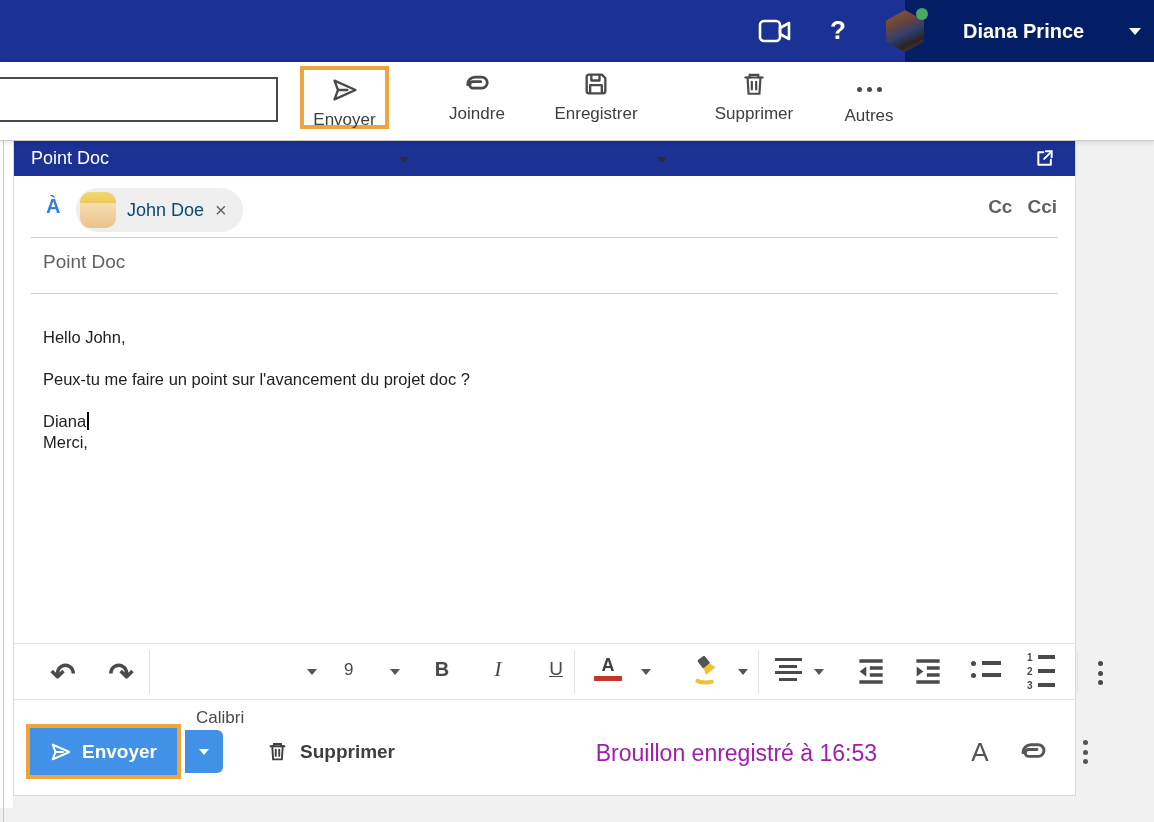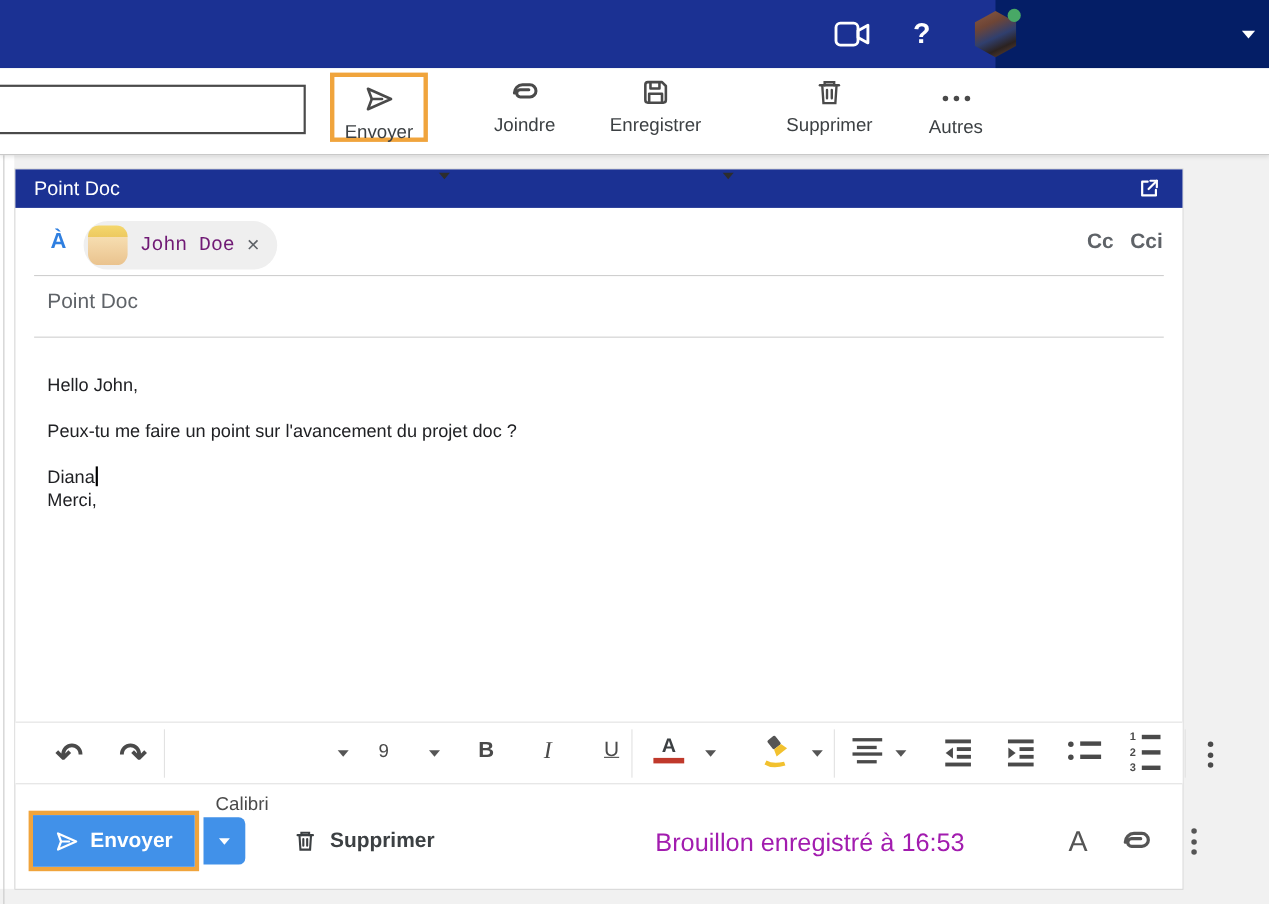--- a/index.html
+++ b/index.html
@@ -36,30 +36,30 @@
   .del-tool   { left:702px; width:104px; }
   .more-tool  { left:824px; width:90px; }
   .dd-caret { width:0; height:0; border-left:5px solid transparent; border-right:5px solid transparent; border-top:6px solid #2d2d2d; }
   .send-caret { position:absolute; left:399px; top:95px; }
   .save-caret { position:absolute; left:657px; top:95px; }
   .hdots { display:flex; gap:5px; align-items:center; justify-content:center; height:30px; margin-top:8px; }
   .hdots i { width:5px; height:5px; border-radius:50%; background:#4a4a4a; }
   
   .left-gutter { position:absolute; left:0; top:141px; width:13px; height:667px; background:#fff; }
   .pane-line { position:absolute; left:3px; top:141px; width:1px; height:681px; background:#c9c9c9; }
-  .panel { position:absolute; left:13px; top:153px; width:1063px; height:656px; background:#fff; border:1px solid #d8d8d8; }
+  .panel { position:absolute; left:13px; top:140px; width:1063px; height:656px; background:#fff; border:1px solid #d8d8d8; }
   
   .win-title { position:absolute; left:0; top:0; width:100%; height:35px; background:#1b3193; }
   .win-title .wt-text { position:absolute; left:17px; top:0; line-height:35px; color:#fff; font-size:18px; font-weight:500; }
   .popout { position:absolute; right:20px; top:7px; color:#fff; cursor:pointer; }
   
   .to-label { position:absolute; left:32px; top:54px; font-size:20px; font-weight:700; color:#2f7fe0; }
   .chip { position:absolute; left:62px; top:47px; height:44px; display:flex; align-items:center; gap:11px; background:#efefef; border-radius:22px; padding:4px 16px 4px 4px; }
   .chip-avatar { width:36px; height:36px; border-radius:10px; background:linear-gradient(180deg,#f4d76d 0%,#edc95f 30%,#f6ddb0 30%,#eac38e 100%); }
-  .chip-name { font-size:18px; color:#701a75;font-family:Liberation Mono, monospace; }
+  .chip-name { font-size:18px; color:#0c4a6e; }
   .chip-x { font-size:20px; color:#5f6368; cursor:pointer; line-height:1; }
   .ccbox { position:absolute; right:18px; top:55px; display:flex; gap:15px; font-size:19px; font-weight:600; color:#5f6368; }
   .ccbox span { cursor:pointer; }
   .rule { position:absolute; left:17px; right:17px; height:1px; background:#cfcfcf; }
   .rule1 { top:96px; } .rule2 { top:152px; }
   
   .subject { position:absolute; left:29px; top:110px; font-size:19px; color:#5f6368; }
   .body { position:absolute; left:29px; top:186px; right:30px; font-size:16.5px; line-height:21px; color:#202124; }
   .para-gap { margin-bottom:21px; }
   .text-cursor { display:inline-block; width:1.5px; height:18px; background:#000; vertical-align:-3px; margin-left:1px; }
@@ -122,20 +122,21 @@
   <header class="topbar">
     <span class="tb-ic video-ic">
       <svg width="36" height="28" viewBox="0 0 36 28" fill="none" stroke="#fff" stroke-width="2.6" stroke-linejoin="round">
         <rect x="2" y="4" width="20" height="20" rx="4"></rect>
         <path d="M22 11l9-5v16l-9-5z"></path>
       </svg>
     </span>
     <span class="tb-ic help">?</span>
     <div class="userbox">
       <div class="avatar-hex"></div>
+      <span class="user-name">Diana Prince</span>
       <span class="user-caret"></span>
     </div>
     <span class="status-dot"></span>
   </header>
 
   <div class="toolbar">
     <input class="tb-input" value="" style="">
     <div class="tool send-tool hl-frame">
       <div class="t-ic">
         <svg width="28" height="28" viewBox="0 0 24 24" fill="none" stroke="#4a4a4a" stroke-width="2" stroke-linejoin="round" stroke-linecap="round">

